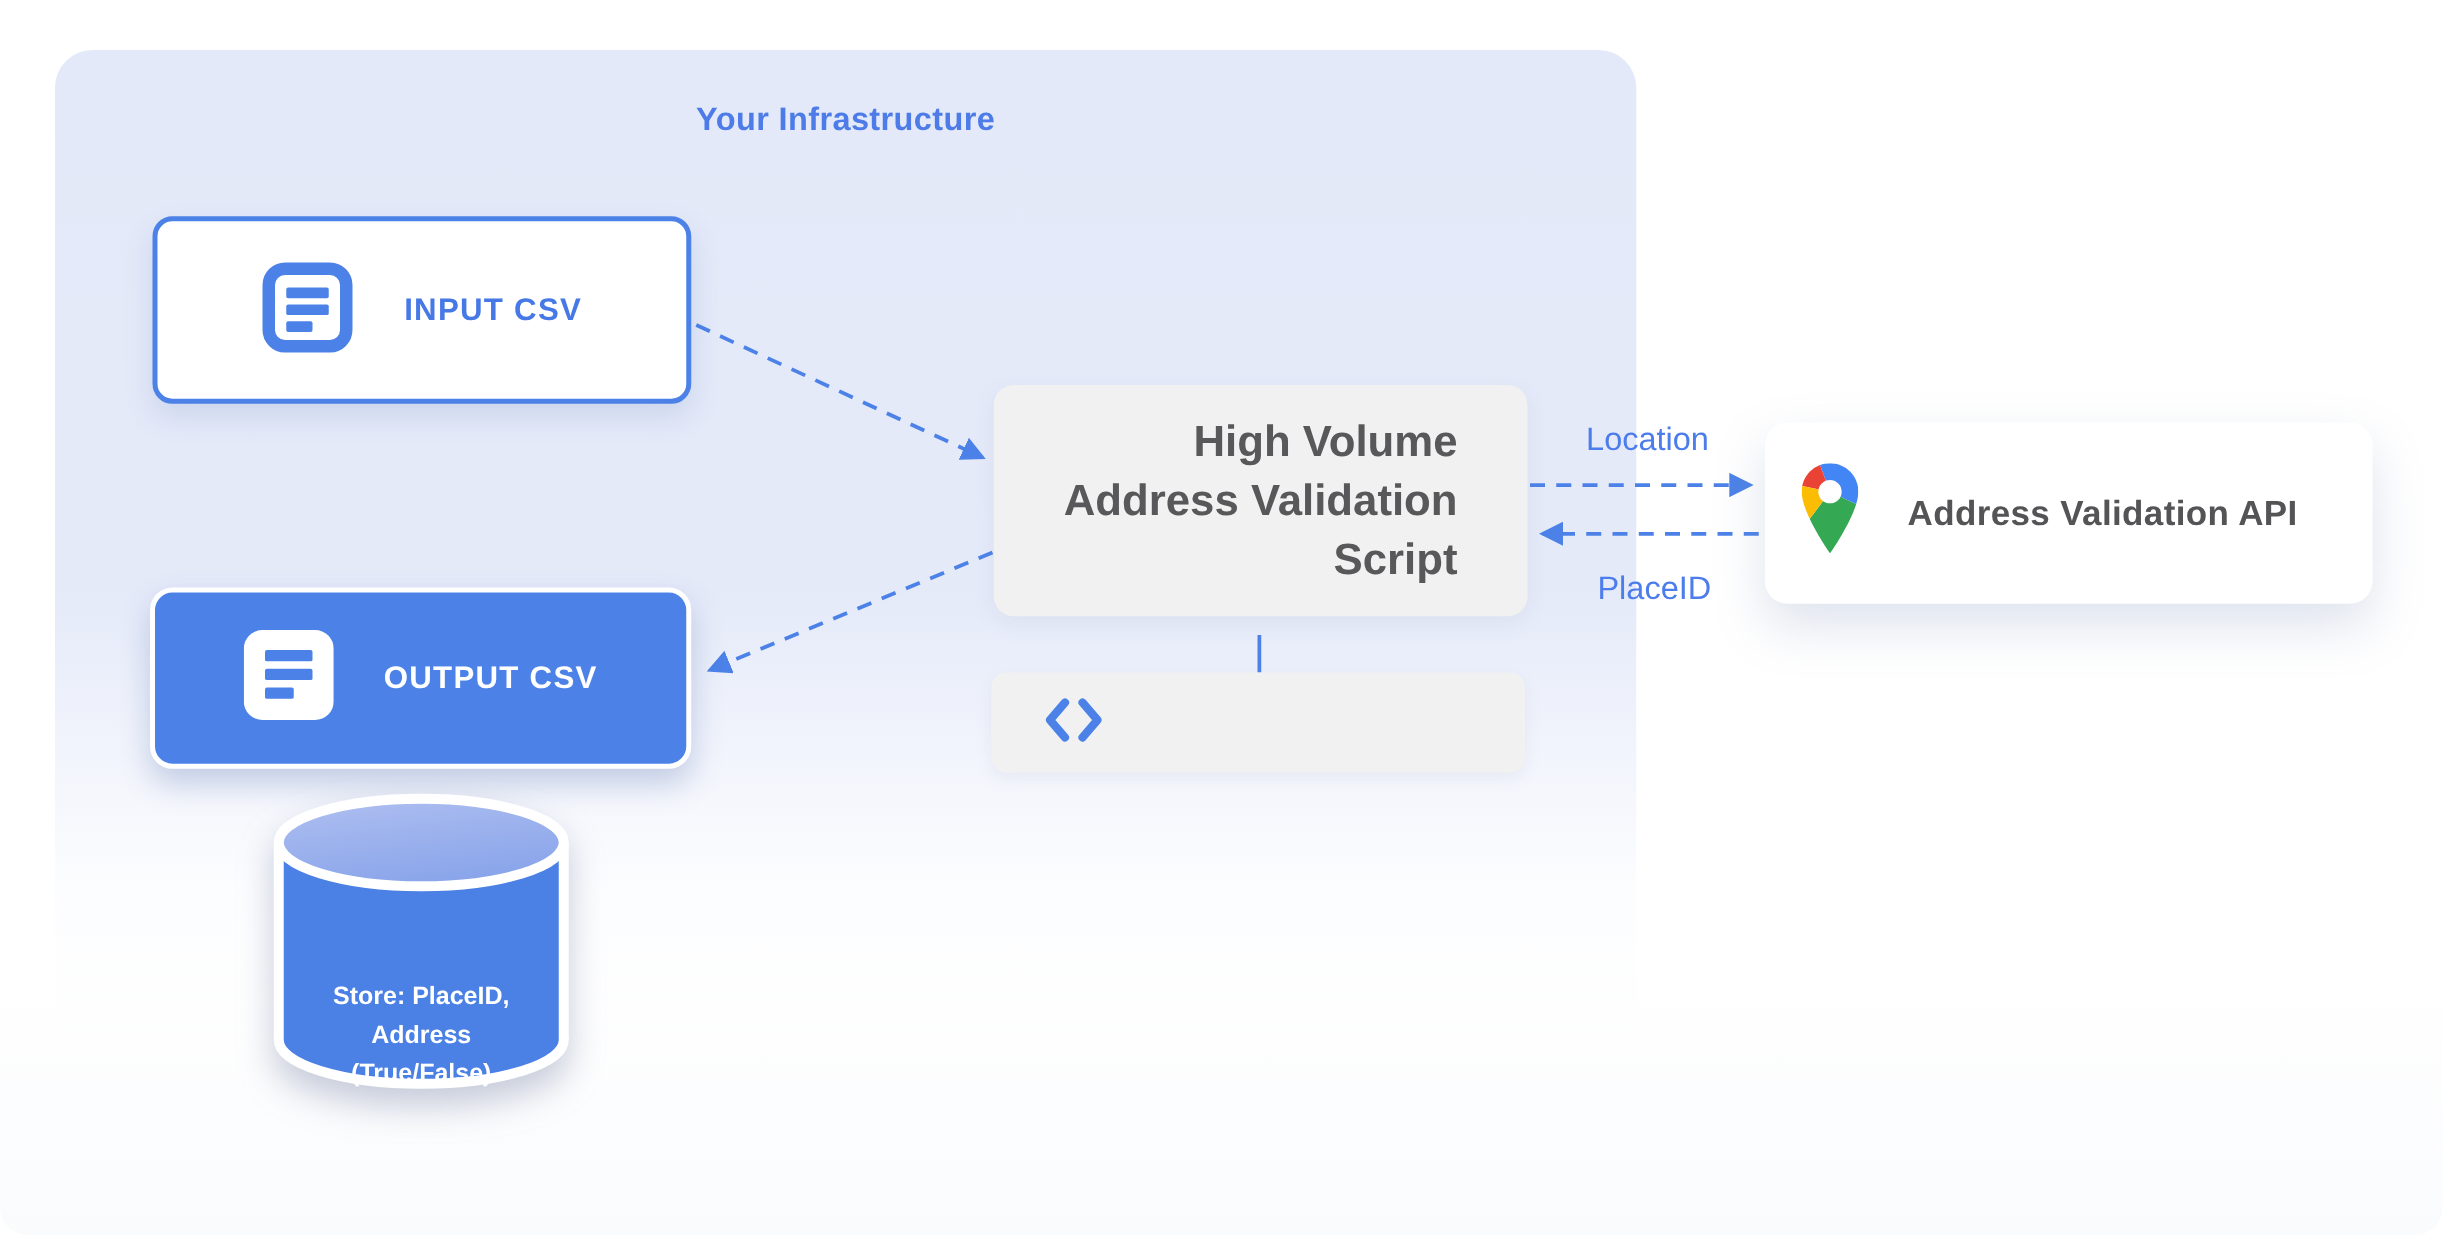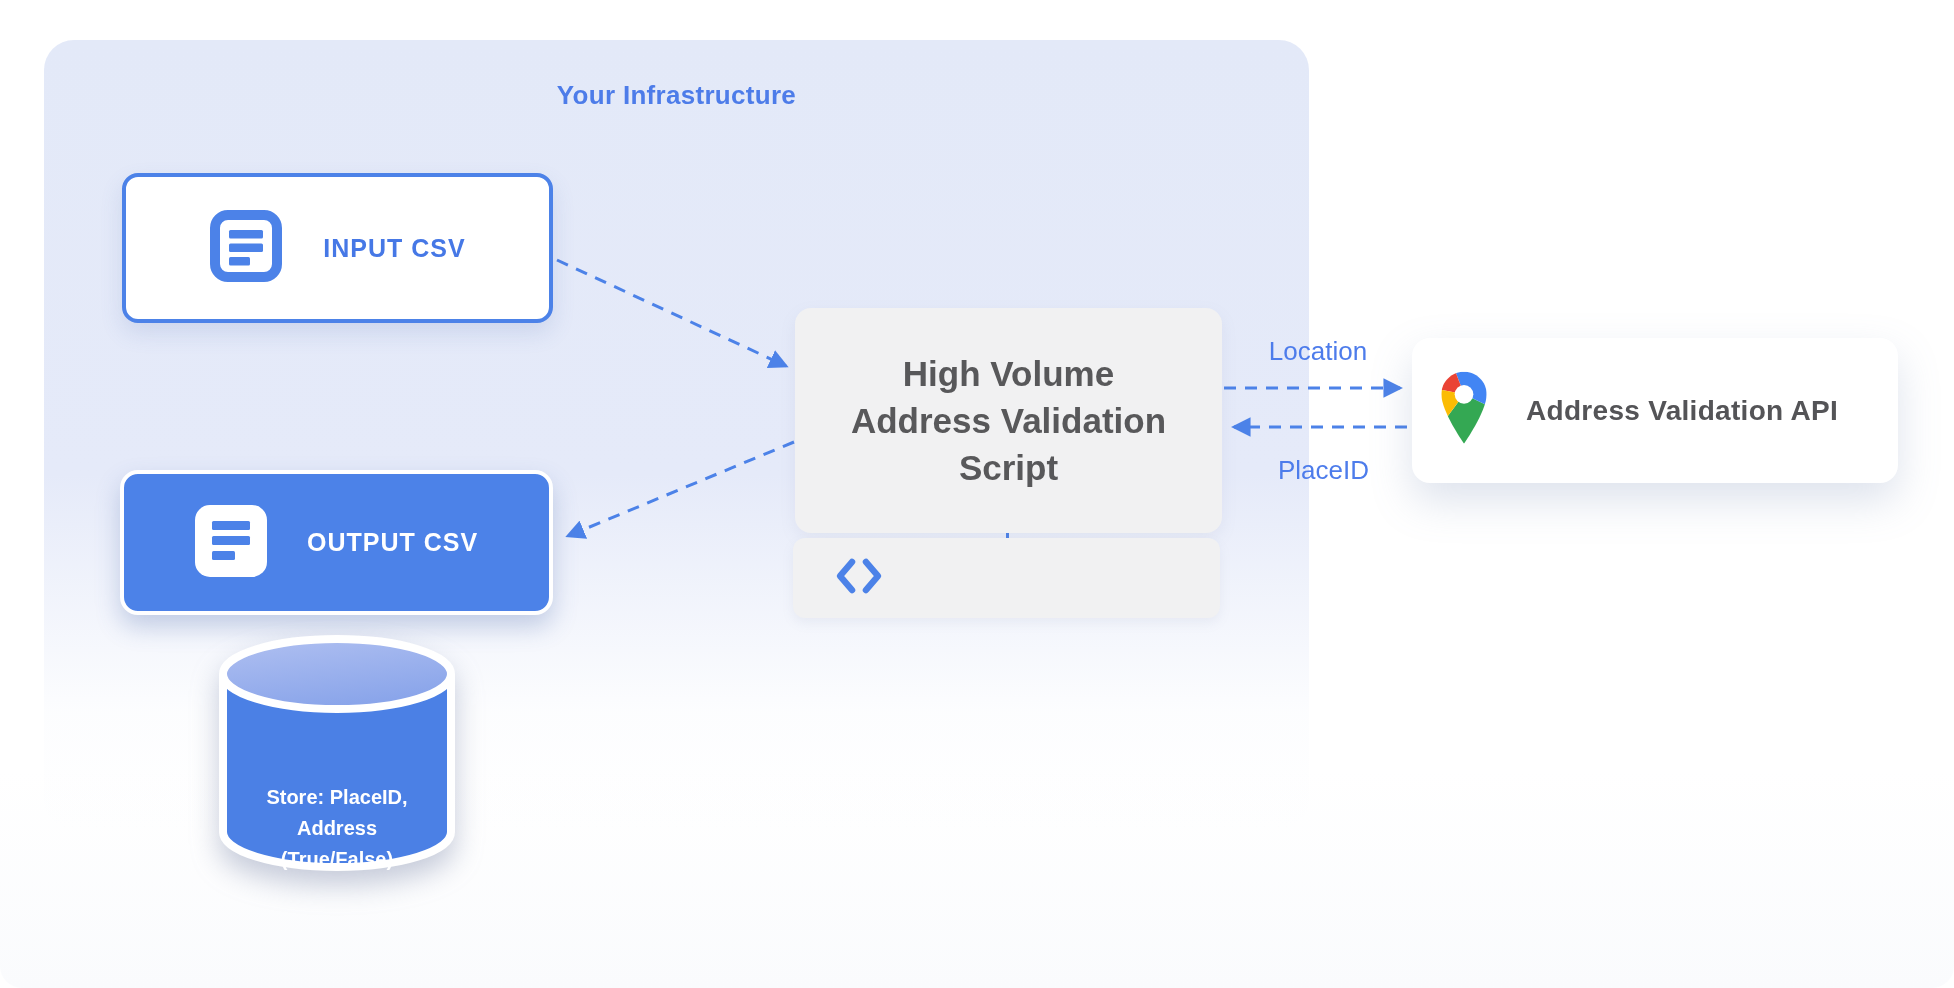--- a/index.html
+++ b/index.html
@@ -37,24 +37,24 @@
   .output-label{font-size:25px;font-weight:700;color:#ffffff;letter-spacing:1px;}
   
   .cyl-wrap{position:absolute;left:212px;top:630px;width:250px;height:250px;}
   .cyl-wrap svg{filter:drop-shadow(0 14px 14px rgba(95,110,150,.35));}
   .cyl-text{
     position:absolute;left:217px;top:738px;width:240px;text-align:center;
     font-size:20px;font-weight:700;color:#ffffff;line-height:31px;white-space:pre-line;margin-top:44px;
   }
   
   .script-box{
-    position:absolute;left:795px;top:308px;width:427px;height:225px;
+    position:absolute;left:795px;top:308px;width:427px;height:185px;
     background:#f1f1f2;border-radius:16px;
     box-shadow:0 6px 16px rgba(125,135,165,.10);
-    display:flex;align-items:center;justify-content:center;text-align:center;
+    display:flex;align-items:center;justify-content:center;text-align:right;
   }
   .script-label{font-size:35px;font-weight:700;color:#58585a;line-height:47px;white-space:pre-line;}
   
   .library-box{
     position:absolute;left:793px;top:538px;width:427px;height:80px;box-sizing:border-box;
     background:#f1f1f2;border-radius:12px;
     box-shadow:0 5px 12px rgba(125,135,165,.10);
     display:flex;align-items:center;gap:40px;padding-left:42px;
   }
   .library-label{font-size:29px;font-weight:700;color:#58585a;line-height:37px;white-space:pre-line;}

